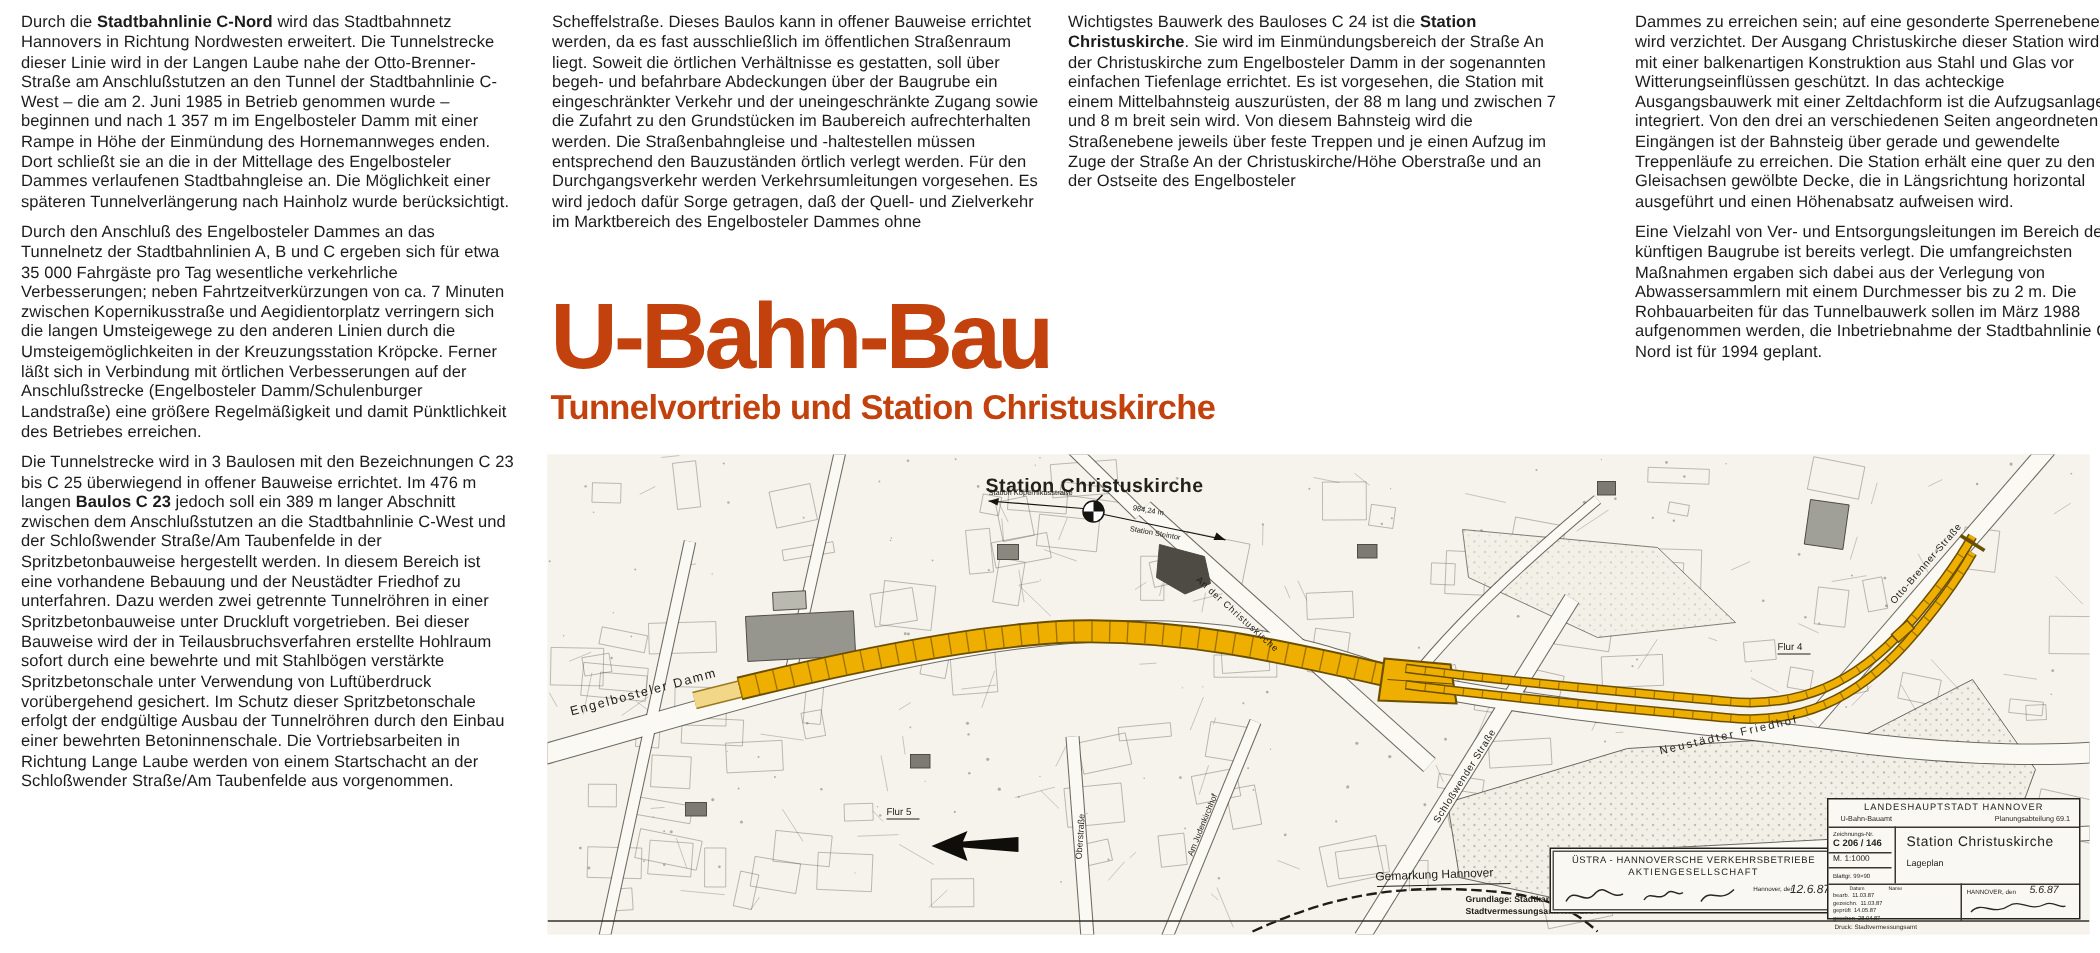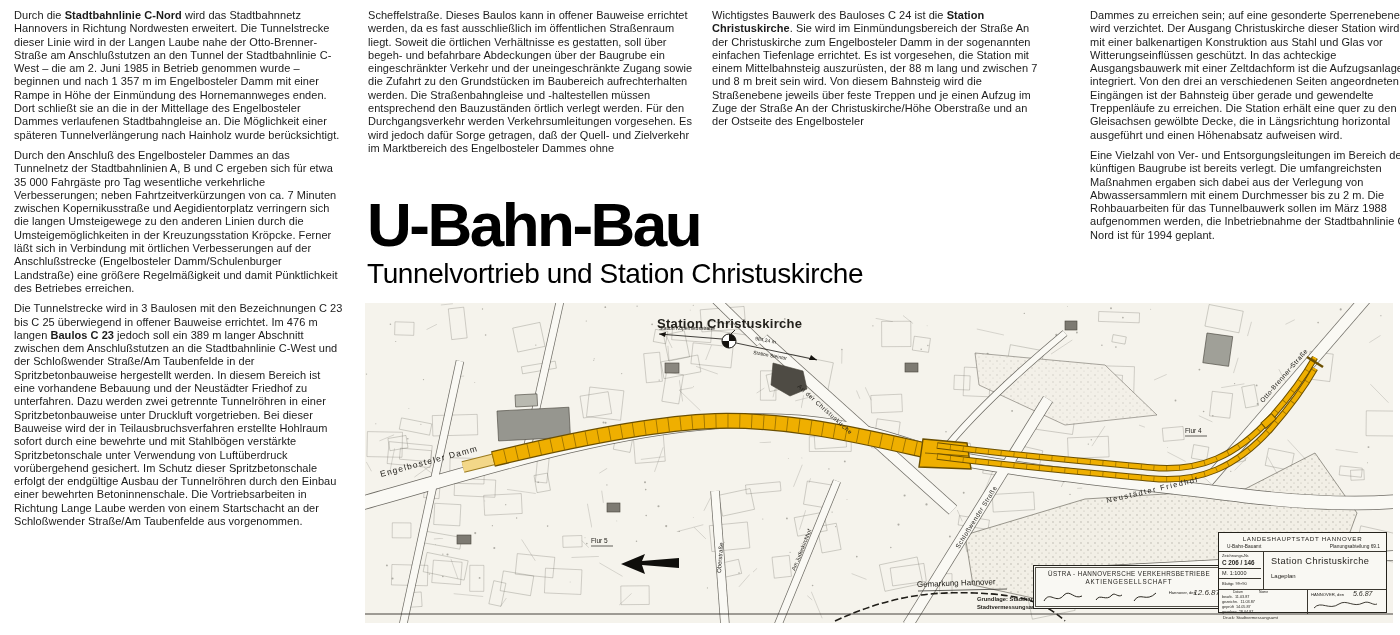--- a/index.html
+++ b/index.html
@@ -3,23 +3,23 @@
 <meta charset="utf-8">
 <style>
   html,body{margin:0;padding:0;}
   body{
     width:1400px;height:635px;position:relative;overflow:hidden;
     background:#ffffff;font-family:"Liberation Sans",sans-serif;
   }
   .col{position:absolute;top:9px;font-size:11px;line-height:13.3px;color:#1b1b1b;
        letter-spacing:0.05px;}
   .col p{margin:0 0 7px 0;}
-  #headline{position:absolute;left:367px;top:196px;color:#000000;white-space:nowrap;}
+  #headline{position:absolute;left:367px;top:196px;color:#c2410c;white-space:nowrap;}
   #headline .h1{font-size:62px;font-weight:700;letter-spacing:-2.5px;line-height:58px;}
-  #headline .h2{font-size:28px;font-weight:400;letter-spacing:-0.4px;margin-top:4px;}
+  #headline .h2{font-size:23px;font-weight:700;letter-spacing:-0.4px;margin-top:4px;}
   #map{position:absolute;left:365px;top:303px;width:1028px;height:320px;background:#f5f3ec;}
   #map svg.base{position:absolute;left:0;top:0;}
   .pc{fill:none;stroke:#59564e;stroke-width:.45;opacity:.55}
   .pl{stroke:#59564e;stroke-width:.4;opacity:.5}
   .pd{fill:#5b584f;opacity:.45}
   .maplbl{fill:#23211c;font-family:"Liberation Sans",sans-serif;}
   
   .tb{position:absolute;background:#f9f8f3;border:1px solid #24221c;color:#262420;box-sizing:border-box;}
   .tb .inner{position:absolute;inset:1px;border:0.5px solid #55524a;}
   .abs{position:absolute;white-space:nowrap;}

